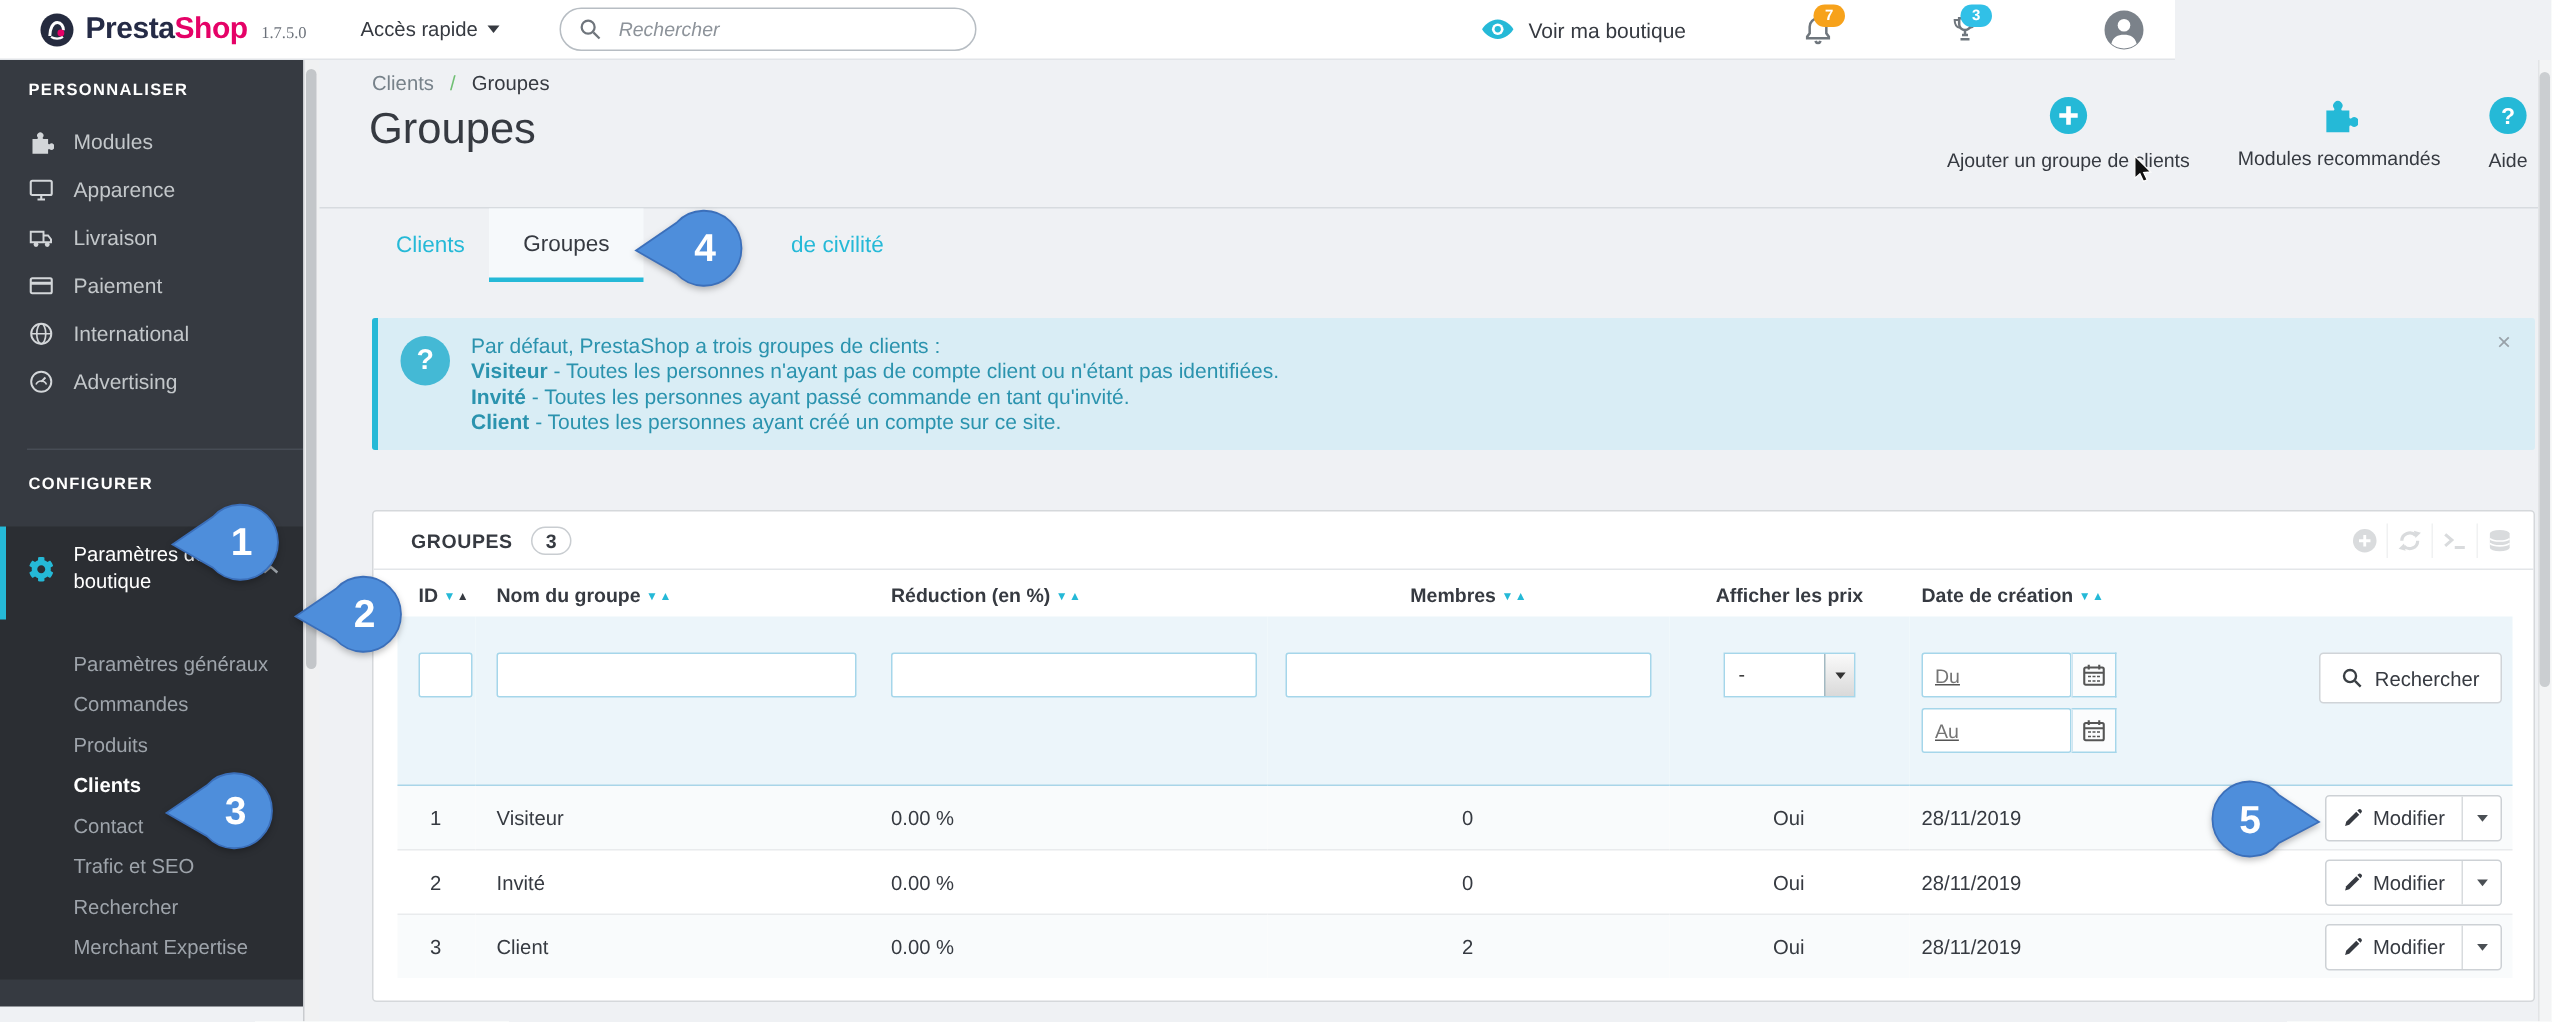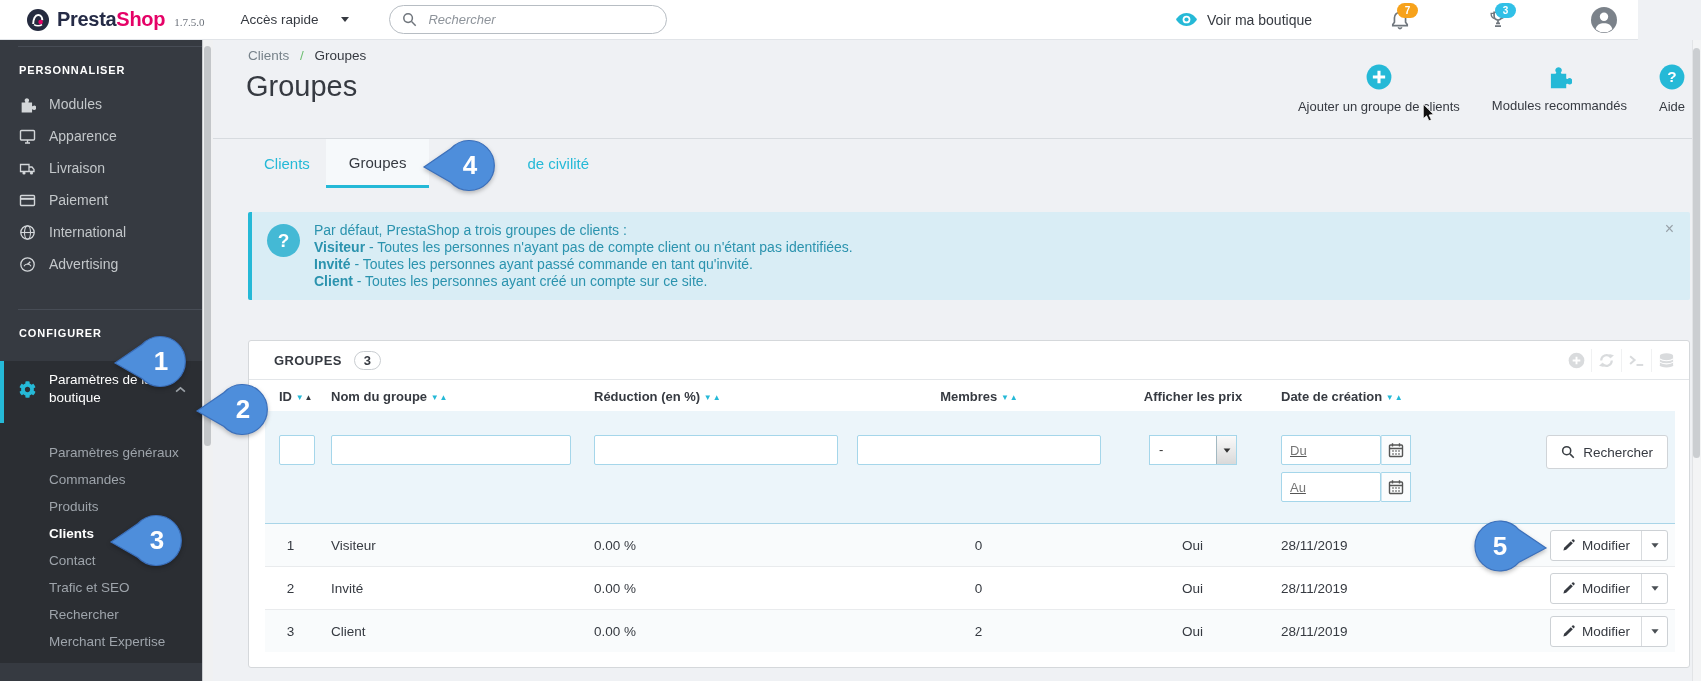--- a/index.html
+++ b/index.html
@@ -1,47 +1,47 @@
 <!DOCTYPE html>
 <html><head>
 <meta charset="utf-8">
 <style>
   html,body{margin:0;padding:0;background:#fff;}
   #app{position:relative;width:1701px;height:681px;overflow:hidden;background:#eff1f4;
        font-family:"Liberation Sans",sans-serif;color:#363a41;}
   svg text{font-family:"Liberation Sans",sans-serif;}
 
   
-  .topbar{position:absolute;left:0;top:0;width:1638px;height:40px;background:#fff;
+  .topbar{position:absolute;left:0;top:0;width:1450px;height:40px;background:#fff;
           border-bottom:1px solid #e1e4e8;display:flex;align-items:center;box-sizing:border-box;z-index:5;}
   .brand{display:flex;align-items:center;margin-left:26px;cursor:pointer;}
   .brand-text{font-size:20px;font-weight:bold;margin-left:7px;letter-spacing:-.3px;}
   .brand-presta{color:#252b46;}
   .brand-shop{color:#e50267;}
   .version{font-size:11px;color:#6b717a;margin-left:9px;margin-top:4px;font-family:Liberation Serif, serif;}
-  .quick-access{display:flex;align-items:center;gap:23px;margin-left:36px;font-size:13.5px;cursor:pointer;}
+  .quick-access{display:flex;align-items:center;gap:7px;margin-left:36px;font-size:13.5px;cursor:pointer;}
   .caret-down{width:0;height:0;border-left:4px solid transparent;border-right:4px solid transparent;
               border-top:5px solid #363a41;display:inline-block;}
   .search-box{display:flex;align-items:center;margin-left:40px;width:252px;height:27px;
               border:1px solid #b7bdc3;border-radius:15px;padding:0 12px;background:#fff;}
   .search-box svg{flex:none;color:#6f757c;}
   .search-box input{border:none;outline:none;flex:1;margin-left:9px;font-size:13px;
                     font-family:"Liberation Sans",sans-serif;color:#444;background:transparent;}
   .search-box input::placeholder{font-style:italic;color:#8d939a;}
   .topbar-right{margin-left:auto;display:flex;align-items:center;padding-right:20px;gap:48px;}
   .view-shop{display:flex;align-items:center;gap:9px;font-size:14px;cursor:pointer;}
   .notif{position:relative;margin-left:30px;cursor:pointer;display:flex;align-items:center;}
   .nbadge{position:absolute;top:-7px;right:-8px;min-width:15px;height:15px;border-radius:8px;
           color:#fff;font-size:10px;font-weight:bold;display:flex;align-items:center;justify-content:center;padding:0 3px;}
   .nbadge.orange{background:#f7a21b;}
   .nbadge.blue{background:#31c0e7;}
   .avatar{margin-left:34px;cursor:pointer;display:flex;align-items:center;}
 
   
-  .sidebar{position:absolute;left:0;top:40px;width:202px;height:641px;background:#363a41;color:#c3c7ca;}
+  .sidebar{position:absolute;left:0;top:30px;width:202px;height:641px;background:#363a41;color:#c3c7ca;}
   .sb-divider{border-top:1px solid #474c55;margin-left:18px;}
   .sb-title{padding:17px 0 12px 19px;color:#fff;font-size:11px;font-weight:bold;letter-spacing:.9px;}
   .sb-item{display:flex;align-items:center;height:32px;padding-left:19px;font-size:14px;cursor:pointer;}
   .sb-item .sb-ico{width:17px;margin-right:13px;color:#d3d6d9;display:flex;}
   .sb-sec2{margin-top:29px;}
   .sb-active-block{margin-top:10px;background:#2b2e33;position:relative;padding-bottom:8px;}
   .sb-accent{position:absolute;left:0;top:0;width:4px;height:62px;background:#25b9d7;}
   .sb-parent{display:flex;align-items:center;padding:10px 10px 10px 19px;cursor:pointer;}
   .sb-parent .sb-ico{width:17px;margin-right:13px;color:#25b9d7;display:flex;}
   .sb-parent-label{color:#fff;font-size:13.5px;line-height:1.35;flex:1;}

